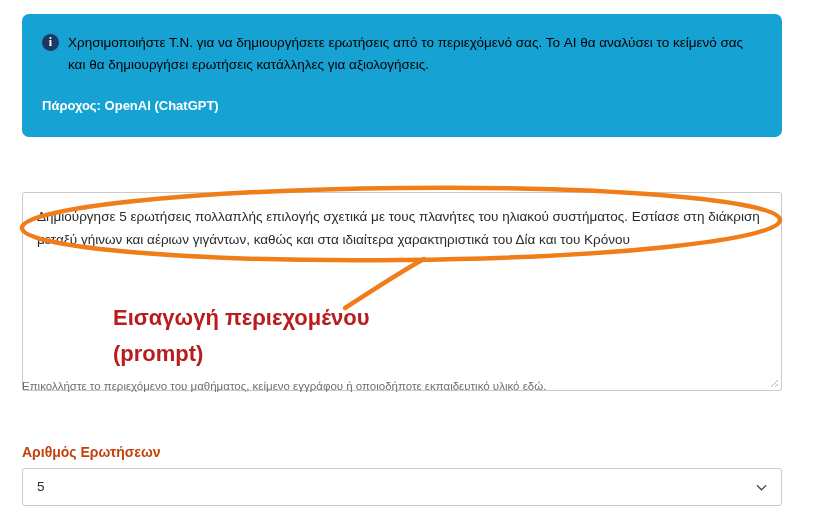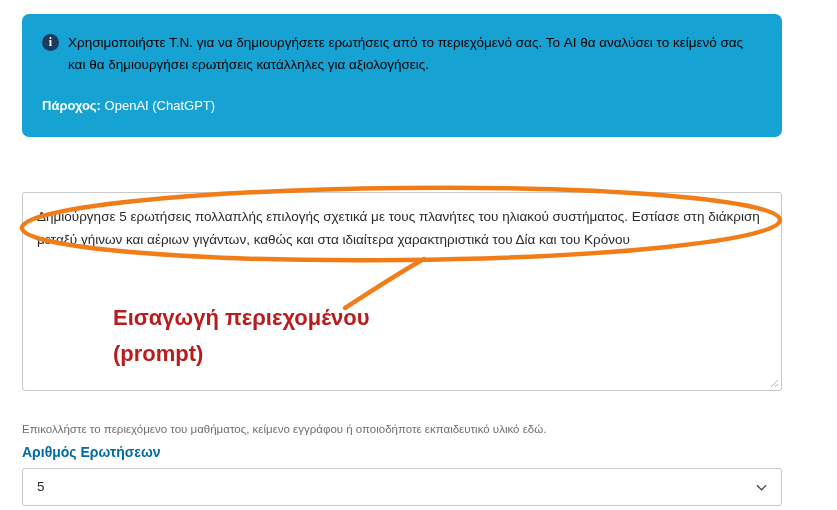--- a/index.html
+++ b/index.html
@@ -56,21 +56,21 @@
   }
   .provider-line {
     margin-top: 22px;
     font-size: 13px;
     color: #ffffff;
   }
   .provider-label {
     font-weight: bold;
   }
   .provider-value {
-    font-weight: normal;
+    font-weight: bold;
   }
 
   
   .field-label {
     position: absolute;
     left: 22px;
     top: 169px;
     font-size: 13.5px;
     color: #1e1e1e;
     margin-top: 36px;
@@ -106,33 +106,33 @@
     right: 3px;
     bottom: 3px;
     width: 12px;
     height: 12px;
     pointer-events: none;
   }
 
   .help-text {
     position: absolute;
     left: 22px;
-    top: 423px;
+    top: 380px;
     font-size: 11.5px;
     color: #6f6f6f;
   }
 
   
   .q-label {
     position: absolute;
     left: 22px;
     top: 444px;
     font-size: 14px;
     font-weight: bold;
-    color: #0369a1;
+    color: #c2410c;
   }
   .select-wrap {
     position: absolute;
     left: 22px;
     top: 468px;
     width: 760px;
     height: 38px;
     border: 1px solid #c9c9c9;
     border-radius: 3px;
     background: #ffffff;

